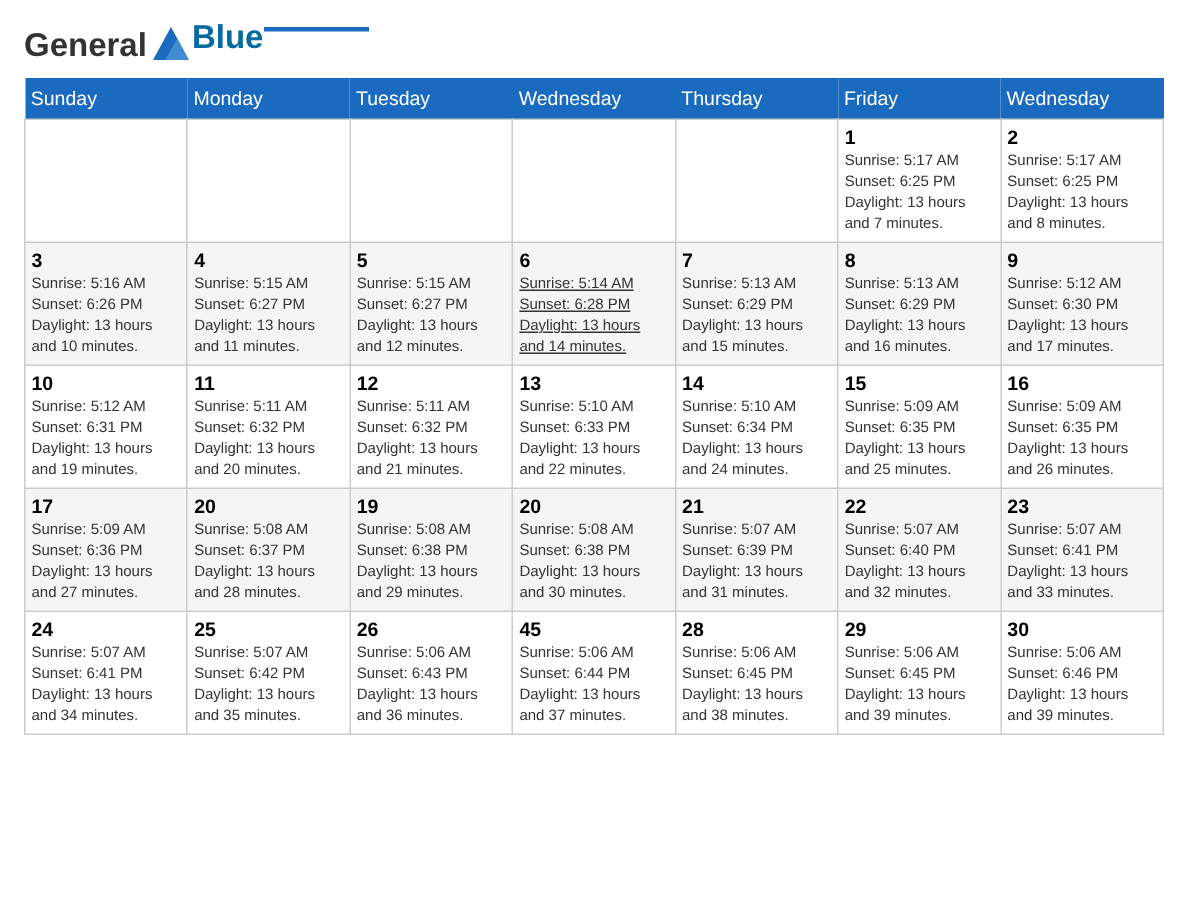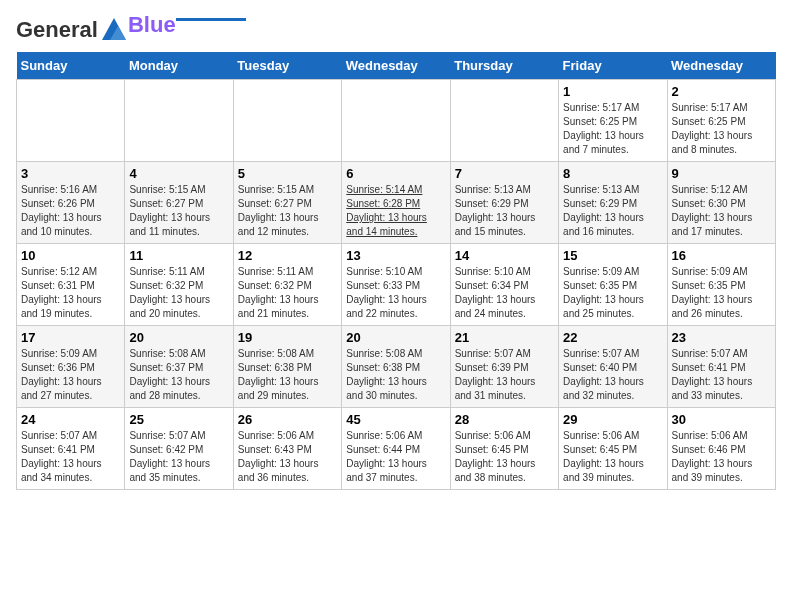--- a/index.html
+++ b/index.html
@@ -38,21 +38,21 @@
       width: 100%;
       border-collapse: collapse;
       font-size: 11px;
     }
     thead tr th {
       background: #1a6abf;
       color: #fff;
       padding: 6px 4px;
       text-align: left;
       font-size: 13px;
-      font-weight: bold;
+      font-weight: normal;
     }
     tbody tr td {
       border: 1px solid #ccc;
       vertical-align: top;
       padding: 4px;
       min-height: 80px;
       width: 14.28%;
     }
     tbody tr:nth-child(even) td {
       background: #f5f5f5;
@@ -81,21 +81,21 @@
 <div class="header-area">
   <div class="logo">
     <div style="display:flex;align-items:center;gap:2px;">
       <span style="font-size:22px;font-weight:bold;color:#333;">General</span>
       <svg width="28" height="28" viewBox="0 0 28 28">
         <polygon points="14,2 26,24 2,24" fill="#1a6abf"></polygon>
         <polygon points="18,10 26,24 10,24" fill="#5ba3e0" opacity="0.6"></polygon>
       </svg>
     </div>
     <div style="display:flex;align-items:center;margin-top:-4px;">
-      <span style="font-size:22px;font-weight:bold;color:#8b5cf6;">Blue</span>
+      <span style="font-size:22px;font-weight:bold;color:#0369a1;">Blue</span>
     </div>
     <div style="height:3px;background:#1a6abf;width:70px;margin-top:2px;"></div>
   </div>
   <div class="title-area">
     <h1></h1>
     <h2></h2>
   </div>
 </div>
 
 <table>

